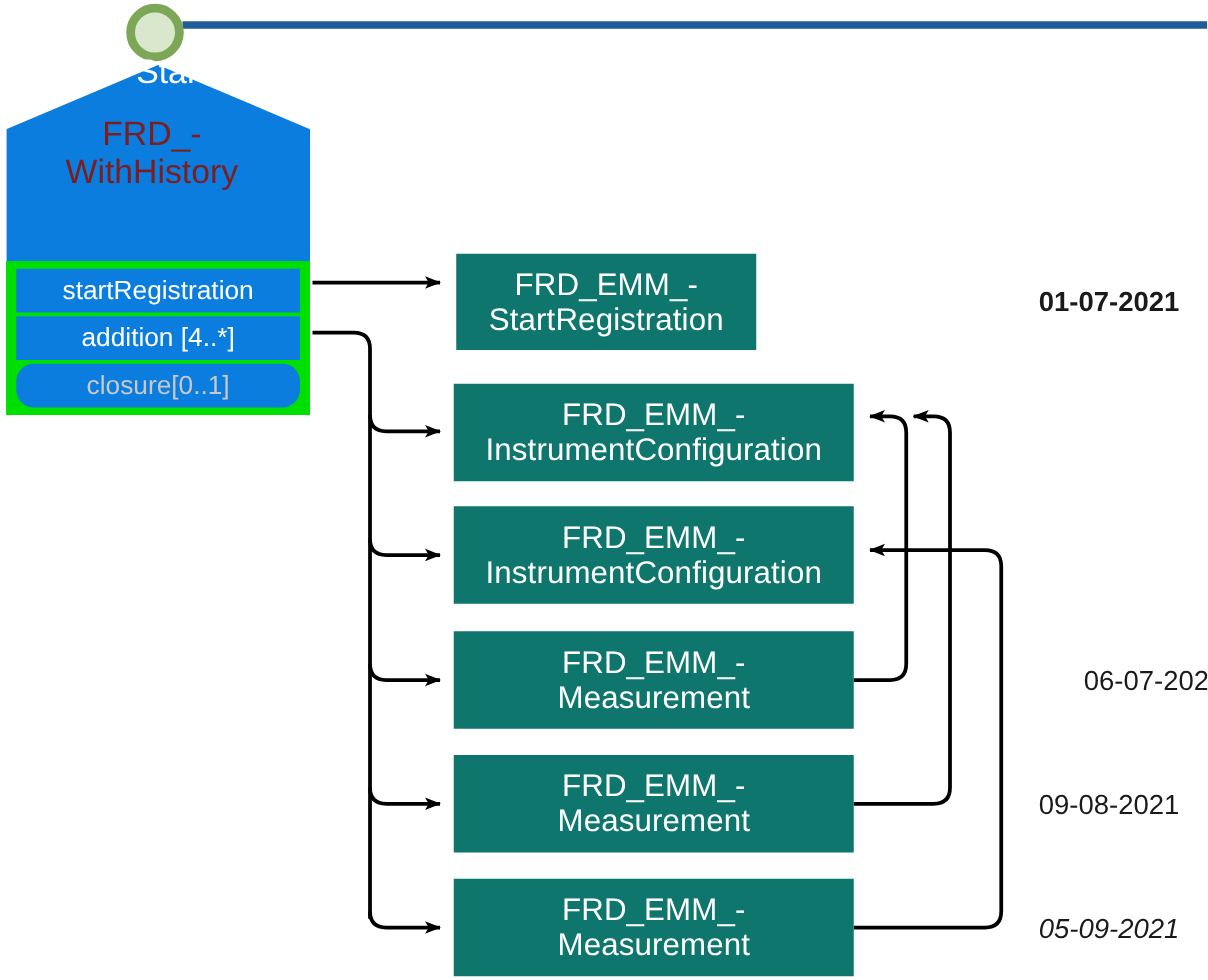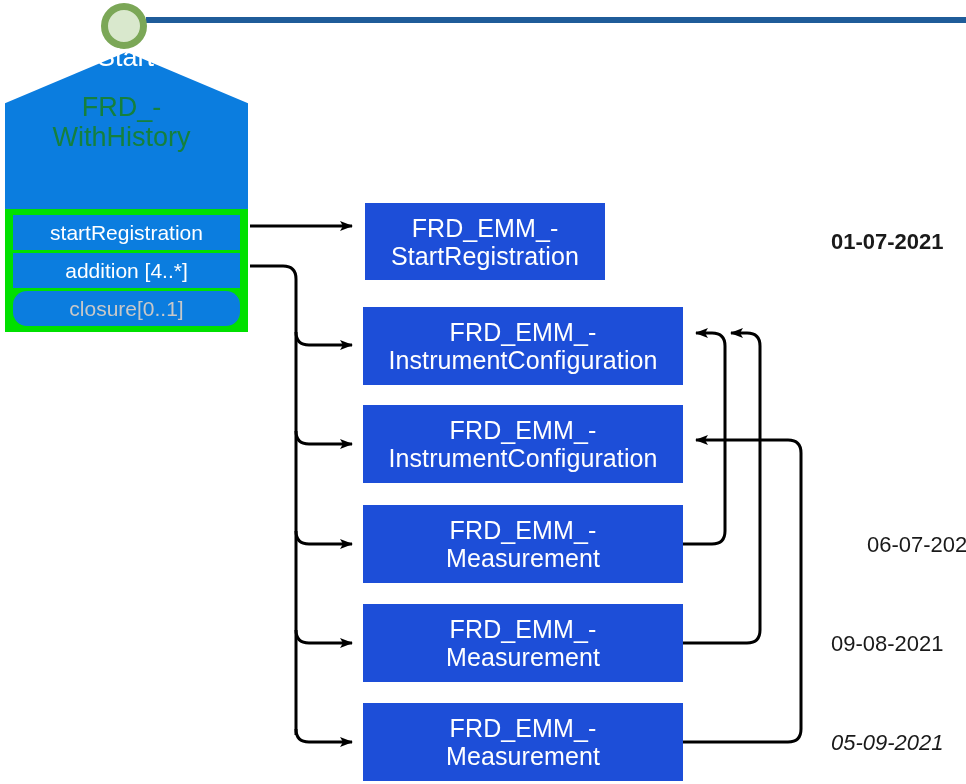--- a/index.html
+++ b/index.html
@@ -21,21 +21,21 @@
     position: absolute;
     left: 0;
     top: 0;
     width: 966px;
     height: 784px;
     pointer-events: none;
   }
   .node {
     position: absolute;
     box-sizing: border-box;
-    background: #1d4ed8;
+    background: #0f766e;
     color: #ffffff;
     display: flex;
     align-items: center;
     justify-content: center;
     text-align: center;
     line-height: 1.12;
     font-size: 25px;
     letter-spacing: 0.1px;
     white-space: pre-line;
   }
@@ -45,34 +45,34 @@
     left: 5px;
     top: 52px;
     width: 243px;
     height: 270px;
     background: #0b7ddf;
     -webkit-clip-path: polygon(50% 0%, 100% 19%, 100% 100%, 0% 100%, 0% 19%);
     clip-path: polygon(50% 0%, 100% 19%, 100% 100%, 0% 100%, 0% 19%);
   }
   #start-title {
     position: absolute;
-    left: 4px;
+    left: 16px;
     top: 42px;
     width: 243px;
     text-align: center;
     color: #ffffff;
     font-size: 27px;
   }
   #start-subtitle {
     position: absolute;
     left: 0;
     top: 92px;
     width: 243px;
     text-align: center;
-    color: #15803d;
+    color: #7f1d1d;
     font-size: 27px;
     line-height: 1.12;
     white-space: pre-line;
   }
   
   #attr-group {
     position: absolute;
     left: 5px;
     top: 209px;
     width: 243px;

